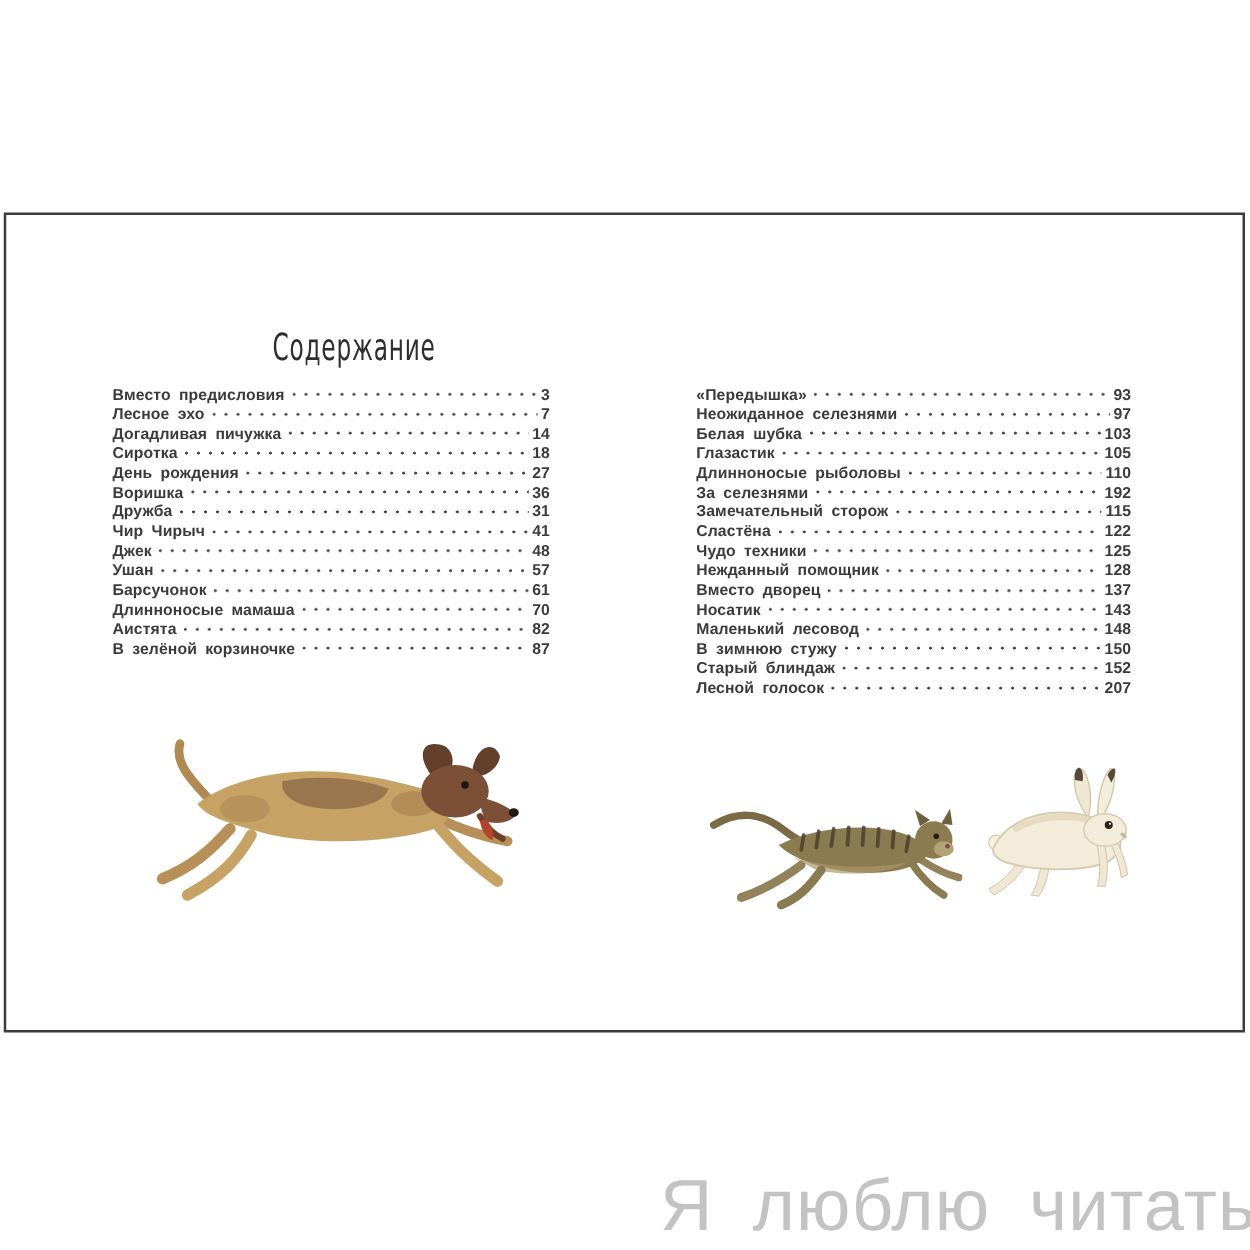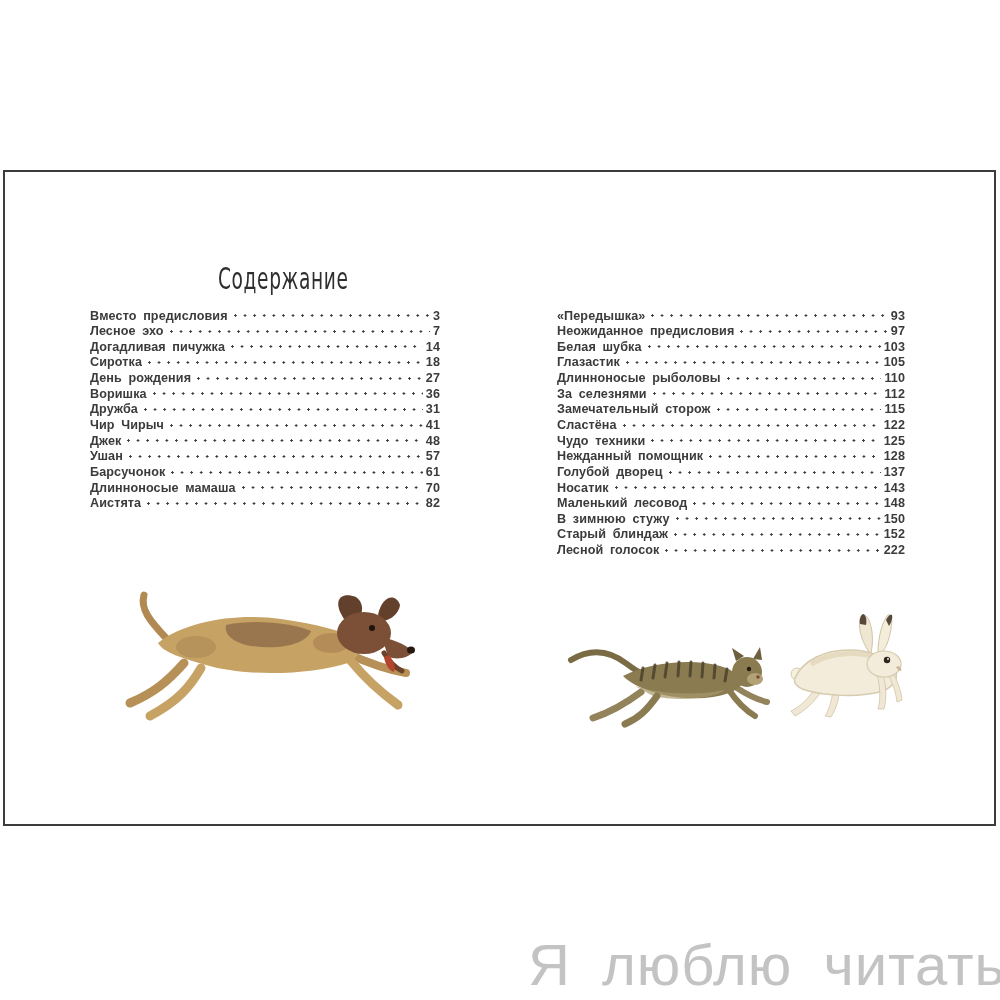--- a/index.html
+++ b/index.html
@@ -127,30 +127,35 @@
     <span class="leader"></span>
     <span class="toc-page">70</span>
   </div>
 
   <div class="toc-row">
     <span class="toc-title">Аистята</span>
     <span class="leader"></span>
     <span class="toc-page">82</span>
   </div>
 
+  <div class="toc-row">
+    <span class="toc-title">В зелёной корзиночке</span>
+    <span class="leader"></span>
+    <span class="toc-page">87</span>
+  </div>
 </div>
 <div class="toc-col right" id="toc-right">
   <div class="toc-row">
     <span class="toc-title">«Передышка»</span>
     <span class="leader"></span>
     <span class="toc-page">93</span>
   </div>
 
   <div class="toc-row">
-    <span class="toc-title">Неожиданное предисловия</span>
+    <span class="toc-title">Неожиданное селезнями</span>
     <span class="leader"></span>
     <span class="toc-page">97</span>
   </div>
 
   <div class="toc-row">
     <span class="toc-title">Белая шубка</span>
     <span class="leader"></span>
     <span class="toc-page">103</span>
   </div>
 
@@ -162,21 +167,21 @@
 
   <div class="toc-row">
     <span class="toc-title">Длинноносые рыболовы</span>
     <span class="leader"></span>
     <span class="toc-page">110</span>
   </div>
 
   <div class="toc-row">
     <span class="toc-title">За селезнями</span>
     <span class="leader"></span>
-    <span class="toc-page">112</span>
+    <span class="toc-page">192</span>
   </div>
 
   <div class="toc-row">
     <span class="toc-title">Замечательный сторож</span>
     <span class="leader"></span>
     <span class="toc-page">115</span>
   </div>
 
   <div class="toc-row">
     <span class="toc-title">Сластёна</span>
@@ -190,21 +195,21 @@
     <span class="toc-page">125</span>
   </div>
 
   <div class="toc-row">
     <span class="toc-title">Нежданный помощник</span>
     <span class="leader"></span>
     <span class="toc-page">128</span>
   </div>
 
   <div class="toc-row">
-    <span class="toc-title">Голубой дворец</span>
+    <span class="toc-title">Вместо дворец</span>
     <span class="leader"></span>
     <span class="toc-page">137</span>
   </div>
 
   <div class="toc-row">
     <span class="toc-title">Носатик</span>
     <span class="leader"></span>
     <span class="toc-page">143</span>
   </div>
 
@@ -222,21 +227,21 @@
 
   <div class="toc-row">
     <span class="toc-title">Старый блиндаж</span>
     <span class="leader"></span>
     <span class="toc-page">152</span>
   </div>
 
   <div class="toc-row">
     <span class="toc-title">Лесной голосок</span>
     <span class="leader"></span>
-    <span class="toc-page">222</span>
+    <span class="toc-page">207</span>
   </div>
 </div>
 
 <svg class="illus dog" viewBox="0 0 310 145" xmlns="http://www.w3.org/2000/svg">
   <g>
     <path d="M60,55 C44,38 34,26 38,12" fill="none" stroke="#b08a52" stroke-width="7" stroke-linecap="round"></path>
   </g>
   <g>
     <path d="M78,80 C62,98 48,110 24,120" fill="none" stroke="#b79057" stroke-width="9" stroke-linecap="round"></path>
     <path d="M240,70 C262,80 278,86 300,90" fill="none" stroke="#b79057" stroke-width="8" stroke-linecap="round"></path>

